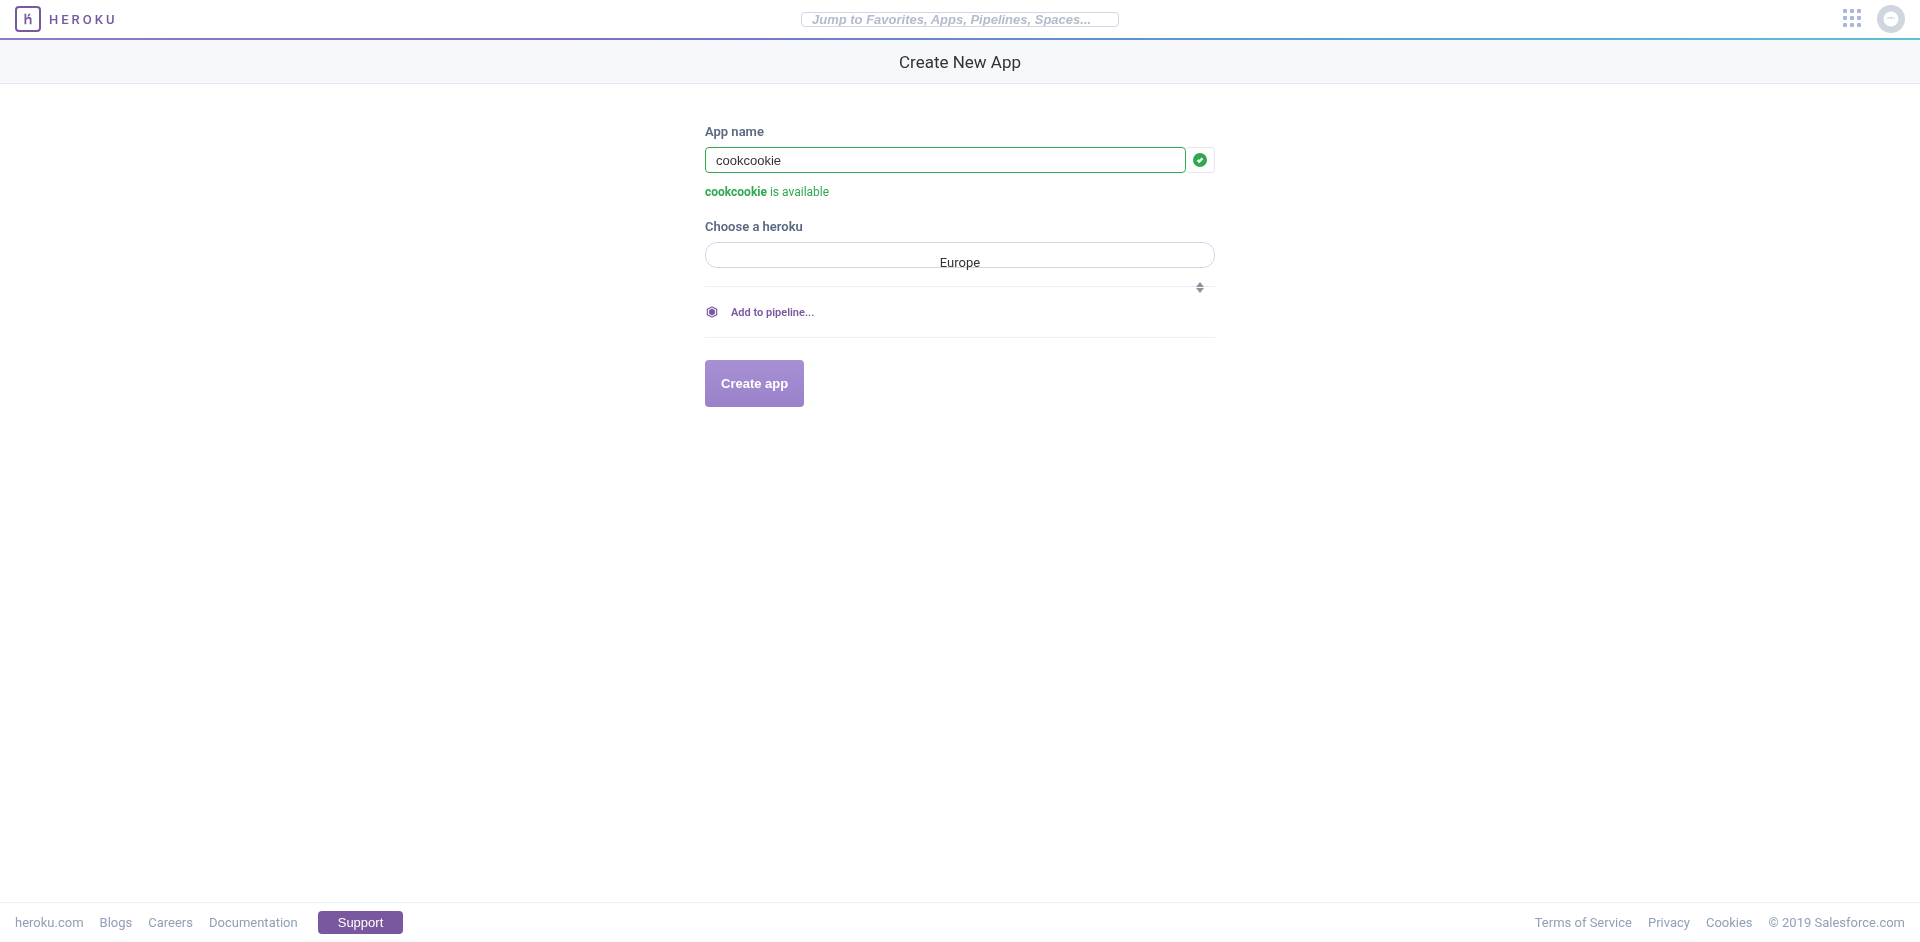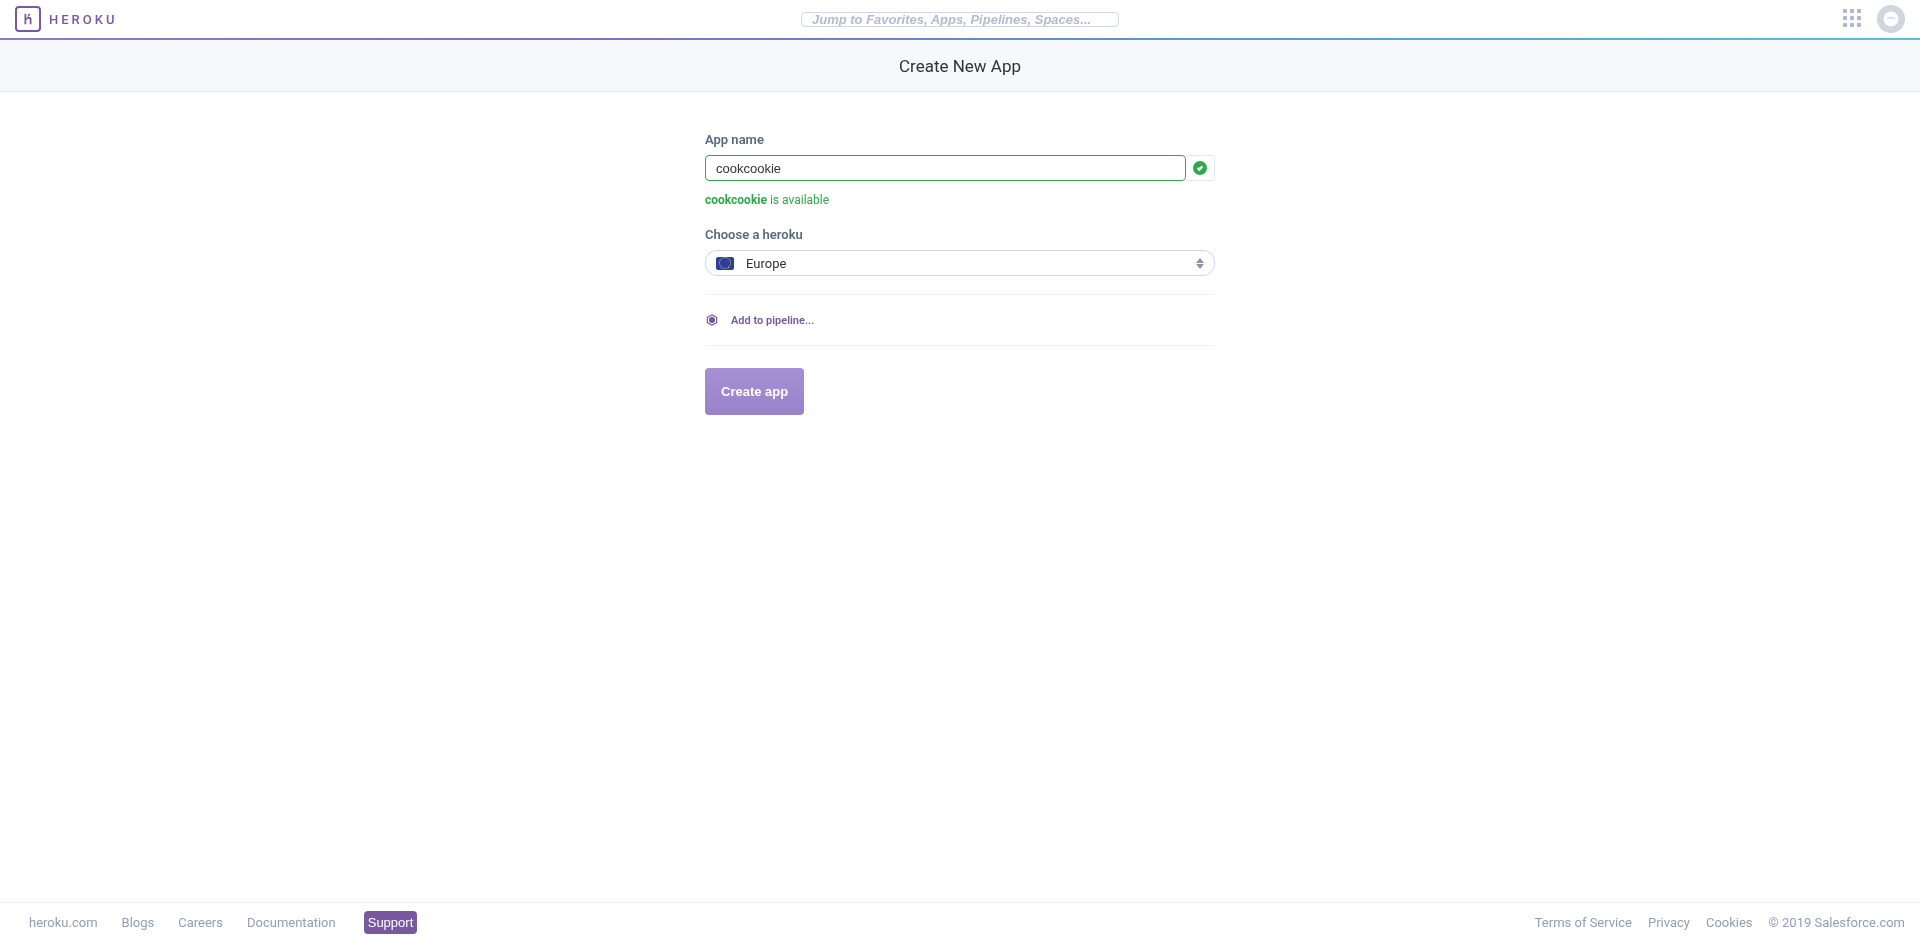--- a/index.html
+++ b/index.html
@@ -78,21 +78,21 @@
       border-radius: 50%;
       background: #cfd6de;
       display: flex; align-items: center; justify-content: center;
       cursor: pointer;
     }
     .avatar svg { width: 18px; height: 18px; fill: #fff; }
 
     .page-header {
       background: #f7f8fb;
       border-bottom: 1px solid #e3e7ee;
-      height: 52px;
+      height: 44px;
       display: flex;
       align-items: center;
       justify-content: center;
     }
     .page-header h1 {
       font-size: 17px;
       font-weight: 400;
       color: #333;
     }
 
@@ -138,20 +138,21 @@
     .select-wrap {
       position: relative;
       border: 1px solid #cfd7e6;
       border-radius: 12px;
       height: 26px;
       display: flex;
       align-items: center;
       padding: 0 10px;
       cursor: pointer;
       gap: 12px;
+      flex-direction: column;
     }
     .flag {
       width: 18px; height: 13px;
       background: #2b3f9e;
       position: relative;
       border-radius: 2px;
       overflow: hidden;
       display: flex; align-items: center; justify-content: center;
     }
     .flag::after {
@@ -195,28 +196,28 @@
       left: 0; right: 0; bottom: 0;
       border-top: 1px solid #eef0f5;
       height: 40px;
       display: flex;
       align-items: center;
       padding: 0 15px;
       background: #fff;
       font-size: 13px;
       color: #90a0b7;
     }
-    .footer-left { display: flex; gap: 24px; align-items: center; margin-left: 14px; }
+    .footer-left { display: flex; gap: 16px; align-items: center; }
     .footer-left a, .footer-right a { color: #90a0b7; text-decoration: none; cursor: pointer; }
     .support-btn {
       background: #79589f;
       color: #fff;
       border: none;
       border-radius: 4px;
-      padding: 4px 4px;
+      padding: 4px 20px;
       font-size: 13px;
       cursor: pointer;
       margin-left: 4px;
     }
     .footer-right { margin-left: auto; display: flex; gap: 16px; align-items: flex-end; }
   </style>
 </head>
 <body>
 
 <div class="topbar">

